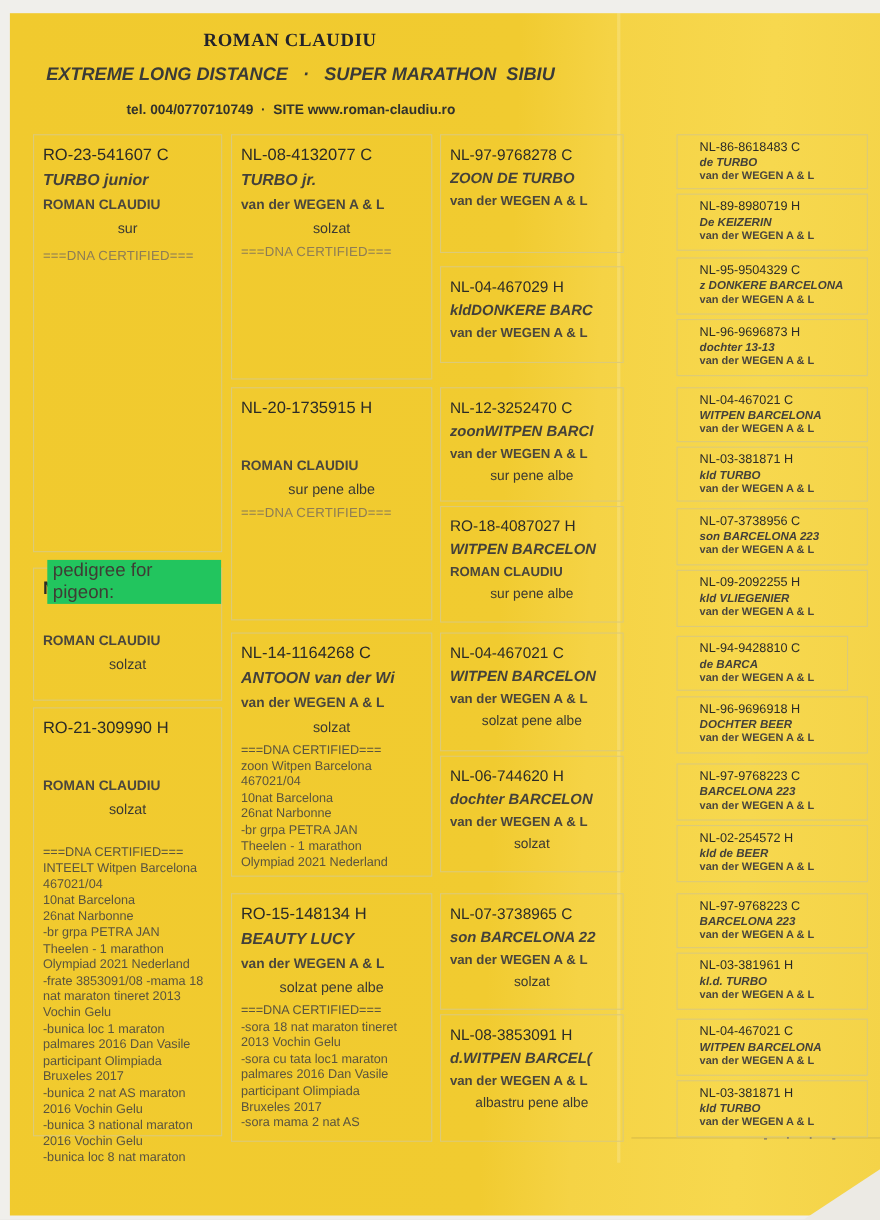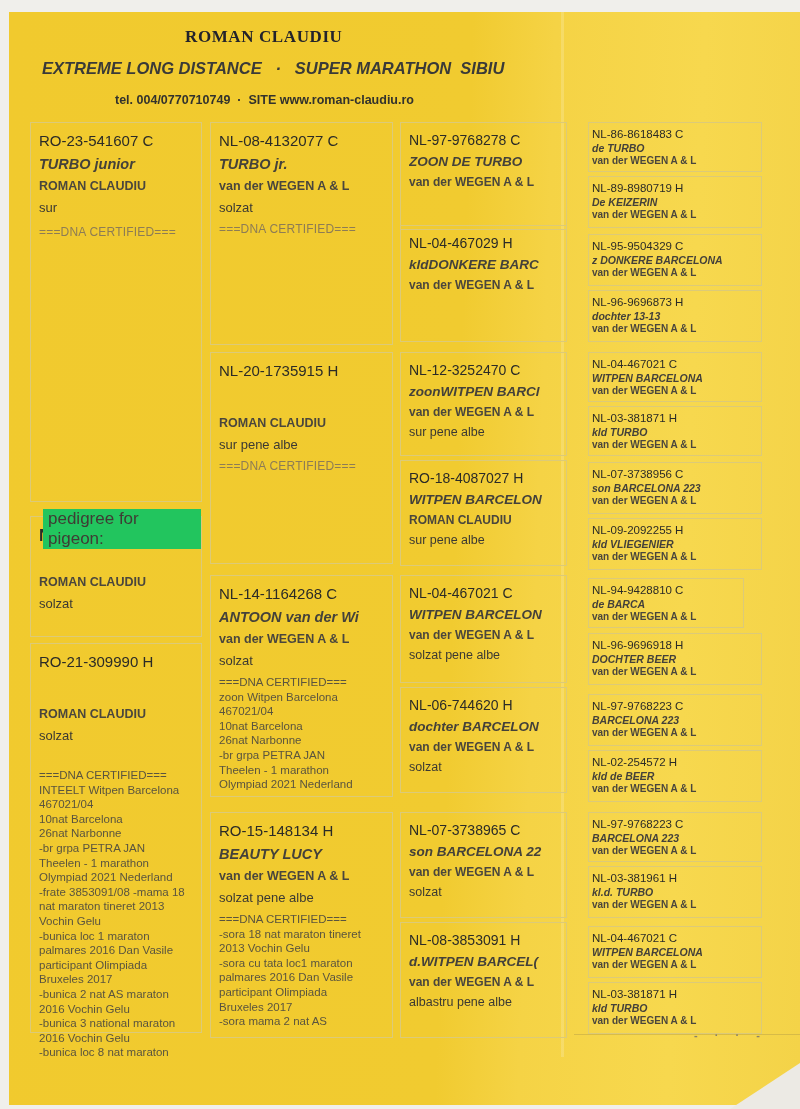--- a/index.html
+++ b/index.html
@@ -16,31 +16,31 @@
          font-weight:bold;font-size:17px;letter-spacing:.6px;color:#23232b;}
   .hdr-sub{position:absolute;left:42px;top:59px;font-style:italic;font-weight:bold;
          font-size:16.5px;color:#39393б;color:#3a3a38;white-space:pre;}
   .hdr-contact{position:absolute;left:115px;top:93px;font-weight:bold;font-size:12.5px;
          color:#32322d;white-space:pre;}
 
   .box{position:absolute;border:1px solid #dcca78;box-sizing:border-box;padding:9px 8px;}
   .ring{font-weight:normal;font-size:15px;color:#2b2b27;margin-bottom:7px;white-space:nowrap;}
   .name{font-style:italic;font-weight:bold;font-size:14.5px;color:#44413a;margin-bottom:7px;white-space:nowrap;overflow:hidden;}
   .owner{font-weight:bold;font-size:12.5px;color:#4a463d;margin-bottom:7px;white-space:nowrap;}
-  .colorline{font-size:13px;color:#3b3933;margin-bottom:7px;}
+  .colorline{font-size:13px;color:#3b3933;margin-bottom:7px;text-align:center;}
   .dna{font-size:12px;color:#8d7c55;letter-spacing:.2px;margin-top:10px;white-space:nowrap;}
   .notes{font-size:11.5px;line-height:14.6px;color:#5a543f;white-space:pre-line;margin-top:2px;}
   .spacer30{height:30px;} .spacer16{height:16px;}
 
   .c3 .ring{font-size:14px;margin-bottom:6px;}
   .c3 .name{font-size:13.5px;margin-bottom:6px;}
   .c3 .owner{font-size:12px;margin-bottom:6px;}
   .c3 .colorline{font-size:12.5px;}
 
-  .c4{padding:5px 3px;}
+  .c4{padding:5px 20px;margin-left:27px;}
   .c4 .ring{font-size:11.5px;margin-bottom:2px;}
   .c4 .name{font-size:10.5px;margin-bottom:1px;}
   .c4 .owner{font-size:10px;font-weight:bold;margin-bottom:0;}
 
   .ped-label{position:absolute;left:12px;top:-8px;font-size:17px;color:#3f3c34;
          background:#22c55e;padding:0 5px;}
   .subject-ring{font-weight:bold;font-size:16.5px;color:#2b2b27;}
   .marks{position:absolute;left:694px;top:1029px;font-size:11px;font-weight:bold;
          color:#8a8168;letter-spacing:7px;white-space:pre;}
 </style>
@@ -146,21 +146,21 @@
 participant Olimpiada
 Bruxeles 2017
 -sora mama 2 nat AS</div>
   </div>
 
   <div class="box c3" style="left:400px;top:122px;width:167px;height:108px">
     <div class="ring">NL-97-9768278 C</div>
     <div class="name">ZOON DE TURBO</div>
     <div class="owner">van der WEGEN A &amp; L</div>
   </div>
-  <div class="box c3" style="left:400px;top:225px;width:167px;height:117px">
+  <div class="box c3" style="left:400px;top:242px;width:167px;height:88px">
     <div class="ring">NL-04-467029 H</div>
     <div class="name">kldDONKERE BARC</div>
     <div class="owner">van der WEGEN A &amp; L</div>
   </div>
   <div class="box c3" style="left:400px;top:352px;width:167px;height:104px">
     <div class="ring">NL-12-3252470 C</div>
     <div class="name">zoonWITPEN BARCl</div>
     <div class="owner">van der WEGEN A &amp; L</div>
     <div class="colorline">sur pene albe</div>
   </div>

